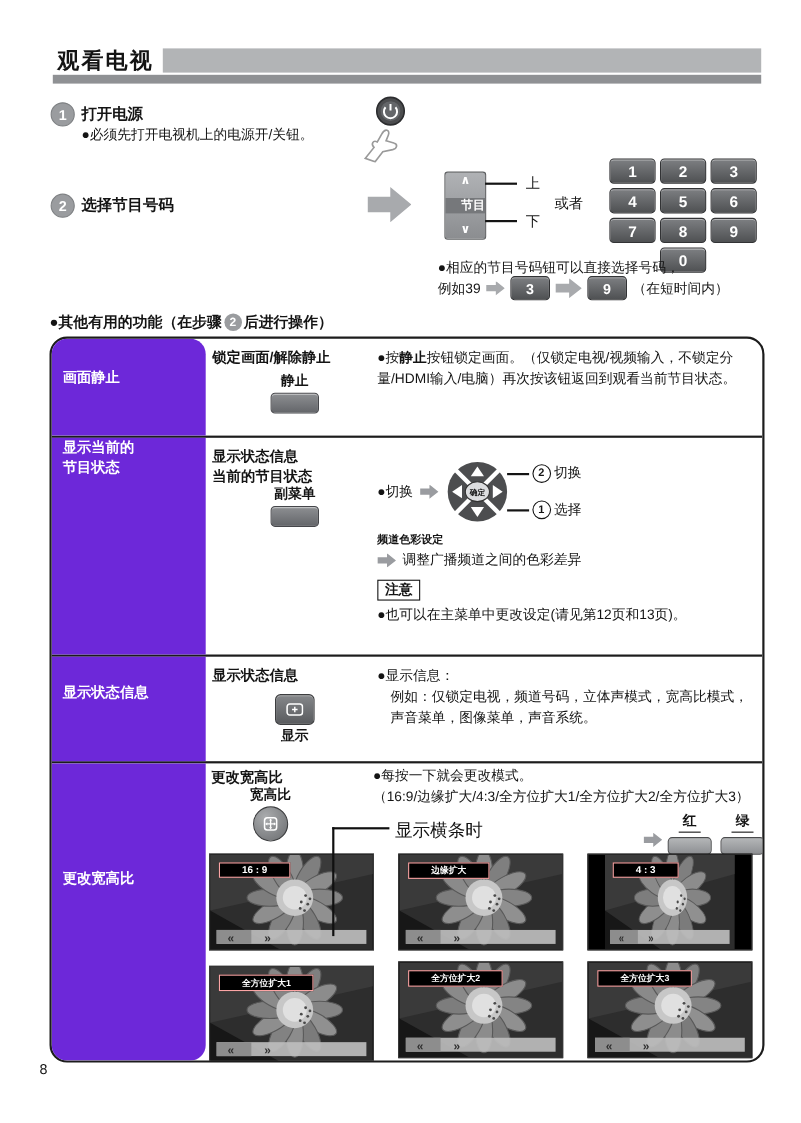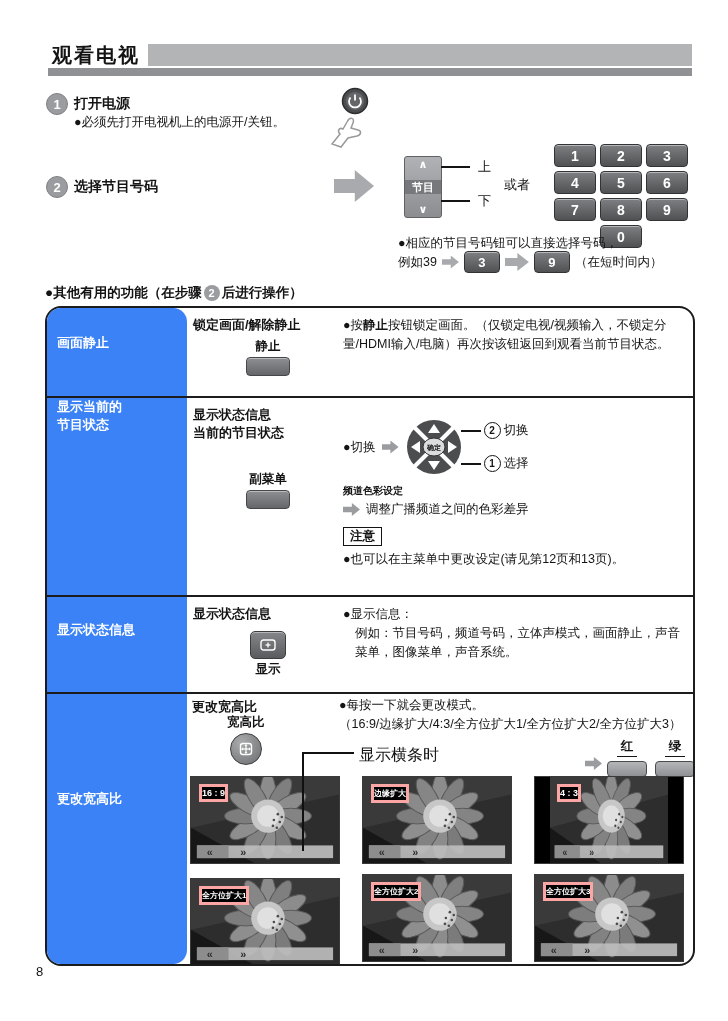--- a/index.html
+++ b/index.html
@@ -23,21 +23,21 @@
          clip-path:polygon(0 28%,52% 28%,52% 0,100% 50%,52% 100%,52% 72%,0 72%);}
   .arrow.big{width:40px;height:32px;}
   .arrow.med{width:24px;height:18px;}
   .arrow.sm{width:17px;height:13px;}
 
   
   .chbtn{position:absolute;left:404px;top:156px;width:36px;height:56px;border-radius:3px;
          background:linear-gradient(#b0b2b5,#8b8d90);border:1px solid #5f6163;
          display:flex;flex-direction:column;align-items:center;justify-content:space-between;padding:2px 0;}
   .ch-arrow{color:#fff;font-weight:bold;font-size:11px;line-height:1;}
-  .ch-mid{background:#76787b;color:#fff;font-weight:bold;font-size:11px;width:100%;text-align:center;
+  .ch-mid{background:#76787b;color:#fff;font-weight:bold;font-size:11px;width:100%;text-align:right;
           padding:1px 0;line-height:1.15;}
   .cline-h{position:absolute;height:2px;background:#141414;}
   .updown-label{position:absolute;font-size:13px;}
 
   
   .keypad{position:absolute;left:554px;top:144px;display:grid;grid-template-columns:repeat(3,42px);
           grid-auto-rows:23px;gap:4px;}
   .key{background:linear-gradient(#7d7f82,#4f5153);color:#fff;font-weight:bold;font-size:14px;
        border:1px solid #323335;border-radius:4px;display:flex;align-items:center;justify-content:center;
        box-shadow:inset 0 1px 0 rgba(255,255,255,.45);}
@@ -51,21 +51,21 @@
   .other-header{position:absolute;left:45px;top:284px;display:flex;align-items:center;gap:2px;
                 font-size:13.5px;font-weight:bold;}
   .cnum-gray{display:inline-flex;width:16px;height:16px;border-radius:50%;background:#9a9c9f;color:#fff;
              font-size:11px;font-weight:bold;align-items:center;justify-content:center;}
 
   
   .func-table{position:absolute;left:45px;top:306px;width:646px;height:656px;border:2px solid #1c1c1c;
               border-radius:16px;overflow:hidden;display:flex;flex-direction:column;background:#fff;}
   .t-row{display:flex;border-bottom:2px solid #1c1c1c;}
   .t-row:last-child{border-bottom:none;flex:1;}
-  .t-label{width:140px;background:#3b82f6;color:#fff;font-weight:bold;font-size:13px;
+  .t-label{width:140px;background:#6d28d9;color:#fff;font-weight:bold;font-size:13px;
            padding-left:10px;box-sizing:border-box;line-height:1.4;flex-shrink:0;}
   .t-label.r1{padding-top:26px;border-top-right-radius:14px;}
   .t-label.r2{}
   .t-label.r3{padding-top:24px;}
   .t-label.r4{padding-top:96px;border-bottom-right-radius:14px;}
   .t-mid{width:150px;flex-shrink:0;padding:8px 0 0 6px;box-sizing:border-box;}
   .mid-title{font-size:13px;font-weight:bold;line-height:1.35;}
   .btn-stack{display:flex;flex-direction:column;align-items:center;width:110px;margin-left:20px;}
   .btn-label{font-size:12.5px;font-weight:bold;margin-bottom:2px;}
   .rbtn{width:42px;height:17px;border-radius:4px;background:linear-gradient(#8d8f92,#64666a);
@@ -103,21 +103,21 @@
   .rg-label{font-weight:bold;font-size:12.5px;border-bottom:1.5px solid #141414;padding:0 4px 1px;}
   .cbtn{width:38px;height:14px;border-radius:4px;background:linear-gradient(#b4b6b8,#8e9093);
         border:1px solid #4a4b4d;margin-top:4px;}
   .rg-col{display:flex;flex-direction:column;align-items:center;}
 
   .screen{position:absolute;width:150px;height:88px;background:#000;border:1px solid #3a3a3a;
           overflow:hidden;box-sizing:border-box;}
   .screen svg{width:100%;height:100%;display:block;}
   .screen.pillar svg{width:118px;margin-left:15px;}
   .scr-label{position:absolute;top:7px;left:8px;background:#000;color:#fff;font-size:8px;
-             font-weight:bold;padding:1px 0;border:3px solid #fca5a5;white-space:nowrap;}
+             font-weight:bold;padding:1px 20px;border:1px solid #fca5a5;white-space:nowrap;}
 
   .page-number{position:absolute;left:36px;top:964px;font-size:13px;}
 </style>
 </head>
 <body>
 
 <div class="page">
 
   <svg width="0" height="0" style="position:absolute" aria-hidden="true">
     <defs>
@@ -260,21 +260,21 @@
     <div class="t-row" style="height:197px">
       <div class="t-label r2">
         <span>显示当前的</span><br>
         <span>节目状态</span>
       </div>
       <div class="t-mid">
         <div class="mid-title">
           <span>显示状态信息</span><br>
           <span>当前的节目状态</span>
         </div>
-        <div class="btn-stack" style="margin-top:30px">
+        <div class="btn-stack" style="">
           <span class="btn-label">副菜单</span>
           <div class="rbtn"></div>
         </div>
       </div>
       <div class="t-right">
         <div class="switch-row">
           <span>●切换</span>
           <span class="arrow sm gray-arrow"></span>
           <svg class="dpad" viewBox="0 0 58 58">
             <circle cx="29" cy="29" r="27" fill="#4c4d4f"></circle>
@@ -322,21 +322,21 @@
               <rect x="1" y="1" width="14" height="10" rx="2.5" fill="none" stroke="#fff" stroke-width="1.4"></rect>
               <line x1="8" y1="3.5" x2="8" y2="8.5" stroke="#fff" stroke-width="1.3"></line>
               <line x1="5.5" y1="6" x2="10.5" y2="6" stroke="#fff" stroke-width="1.3"></line>
             </svg>
           </div>
           <span class="btn-label" style="margin-top:2px">显示</span>
         </div>
       </div>
       <div class="t-right">
         <p class="desc">●显示信息：</p>
-        <p class="desc" style="padding-left:12px;width:330px">例如：节目号码，频道号码，立体声模式，画面静止，声音菜单，图像菜单，声音系统。</p>
+        <p class="desc" style="padding-left:12px;width:330px">例如：仅锁定电视，频道号码，立体声模式，宽高比模式，声音菜单，图像菜单，声音系统。</p>
       </div>
     </div>
 
     <div class="t-row">
       <div class="t-label r4">
         <span>更改宽高比</span>
       </div>
       <div class="r4-content">
         <div class="mid-title abs" style="left:5px;top:4px">更改宽高比</div>
         <div class="abs" style="left:40px;top:20px;display:flex;flex-direction:column;align-items:center">

